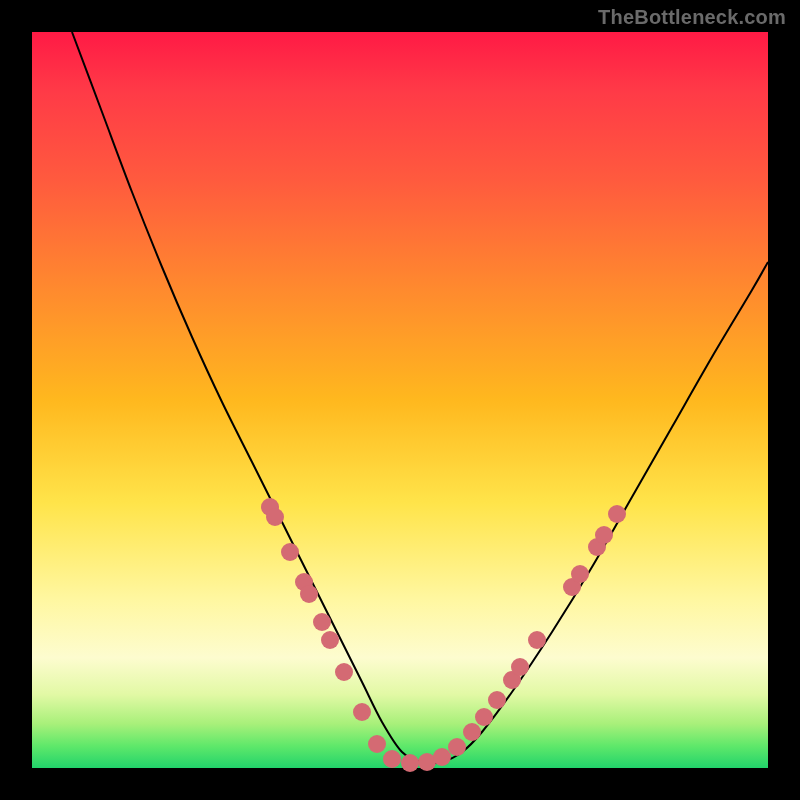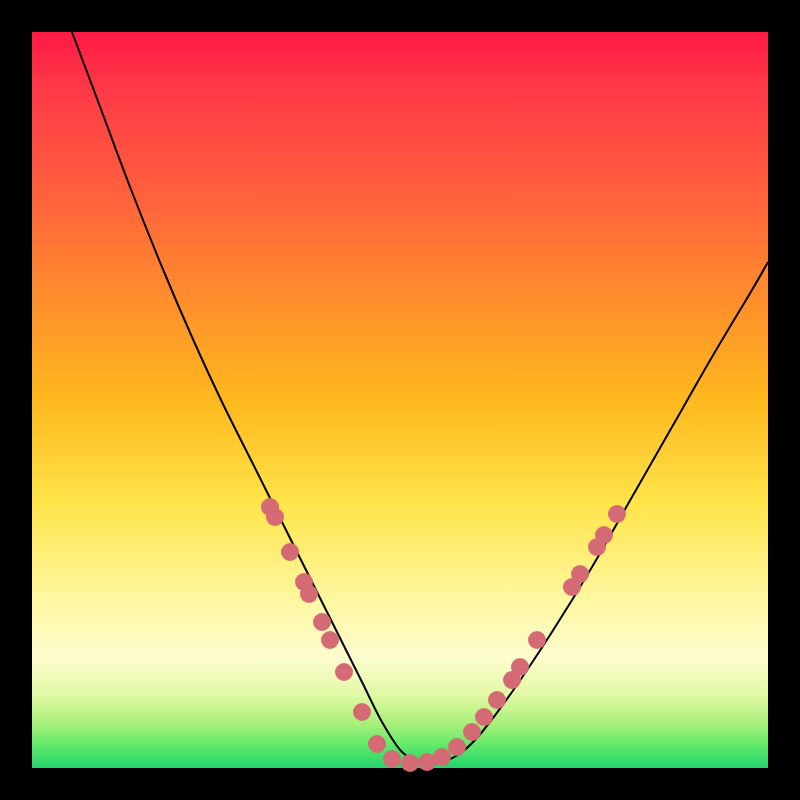--- a/index.html
+++ b/index.html
@@ -67,20 +67,21 @@
   }
   .dot {
     fill: #d46a73;
     stroke: none;
   }
 </style>
 </head>
 <body>
 
 <div class="frame">
+  <div class="watermark">TheBottleneck.com</div>
   <div class="plot">
     <svg class="curve" viewBox="0 0 736 736">
       <path id="curve-path" class="curve-path" d="M 40 0 C 45.0 13.3, 60.0 53.3, 70 80 C 80.0 106.7, 90.0 134.2, 100 160 C 110.0 185.8, 120.0 210.8, 130 235 C 140.0 259.2, 150.0 282.5, 160 305 C 170.0 327.5, 180.0 349.2, 190 370 C 200.0 390.8, 210.0 410.0, 220 430 C 230.0 450.0, 241.7 473.3, 250 490 C 258.3 506.7, 263.3 516.7, 270 530 C 276.7 543.3, 283.3 556.7, 290 570 C 296.7 583.3, 303.3 596.7, 310 610 C 316.7 623.3, 323.3 636.7, 330 650 C 336.7 663.3, 343.3 678.3, 350 690 C 356.7 701.7, 363.3 713.3, 370 720 C 376.7 726.7, 383.3 728.3, 390 730 C 396.7 731.7, 403.3 731.7, 410 730 C 416.7 728.3, 423.3 725.0, 430 720 C 436.7 715.0, 441.7 710.0, 450 700 C 458.3 690.0, 468.3 676.7, 480 660 C 491.7 643.3, 506.7 620.8, 520 600 C 533.3 579.2, 546.7 557.5, 560 535 C 573.3 512.5, 586.7 488.3, 600 465 C 613.3 441.7, 626.7 418.3, 640 395 C 653.3 371.7, 666.7 347.8, 680 325 C 693.3 302.2, 710.7 273.8, 720 258 C 729.3 242.2, 733.3 234.7, 736 230"></path>
       <g id="dots-group">
           <circle cx="238" cy="475" r="9" class="dot"></circle>
           <circle cx="243" cy="485" r="9" class="dot"></circle>
           <circle cx="258" cy="520" r="9" class="dot"></circle>
           <circle cx="272" cy="550" r="9" class="dot"></circle>
           <circle cx="277" cy="562" r="9" class="dot"></circle>
           <circle cx="290" cy="590" r="9" class="dot"></circle>

